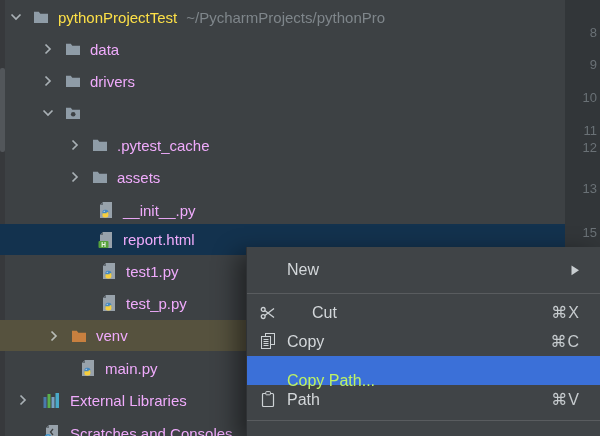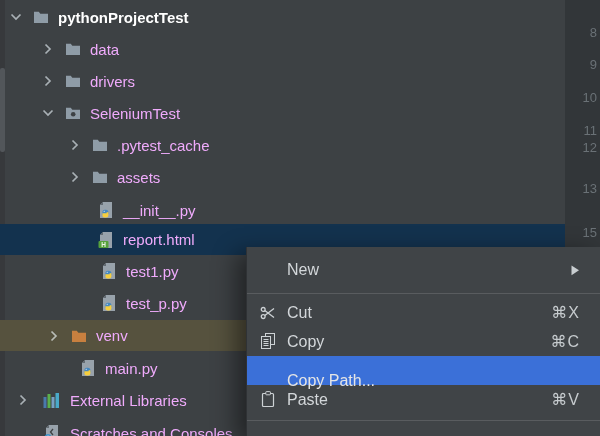--- a/index.html
+++ b/index.html
@@ -18,21 +18,21 @@
     position:absolute;left:0;width:565px;height:30px;
     display:flex;align-items:center;
     color:#ccd2d6;font-size:15px;white-space:nowrap;z-index:1;
     overflow:hidden;
   }
   .row.sel{background:#13324e;height:31px;}
   .row.excluded-row{background:#56523e;height:31px;}
   .chev{width:16px;height:16px;flex:0 0 16px;margin-right:8px;display:flex;align-items:center;justify-content:center;}
   .icw{width:17px;height:17px;flex:0 0 17px;margin-right:9px;display:flex;align-items:center;justify-content:center;}
   .lbl{color:#f0abfc;}
-  .lbl.bold{font-weight:bold;color:#ffffff;}
+  .lbl.bold{font-weight:normal;color:#fde047;}
   .path{color:#7f868b;margin-left:9px;}
   .folder-ic{color:#8f9ca7;}
   .folder-ic.orange{color:#c8803f;}
 
   
   .gutter{position:absolute;left:565px;top:0;width:35px;height:436px;background:#323639;z-index:2;}
   .ln{position:absolute;right:3px;font-size:13px;color:#6a7176;font-family:"Liberation Sans","DejaVu Sans",sans-serif;}
 
   
   .menu{
@@ -40,21 +40,21 @@
     background:#404447;z-index:10;padding-top:3px;box-sizing:border-box;
     border-left:1px solid #2f3235;
     box-shadow:-10px 6px 22px rgba(0,0,0,0.45);
     font-size:16px;color:#d3d7da;
   }
   .mi{height:29px;display:flex;align-items:center;padding:0 20px 0 12px;}
   .mi.tall{height:40px;align-items:center;}
   .mi .micw{width:18px;height:18px;flex:0 0 18px;margin-right:10px;display:flex;align-items:center;justify-content:center;}
   .mi .mlabel{color:#d3d7da;}
   .mi.hl{background:#3b70d8;}
-  .mi.hl .mlabel{color:#e5e5e5;margin-top:21px;}
+  .mi.hl .mlabel{color:#bef264;margin-top:21px;}
   .shortcut{margin-left:auto;color:#c6cbce;letter-spacing:1px;}
   .subarrow{margin-left:auto;display:flex;align-items:center;}
   .sep{height:1px;background:#595c5f;margin:3px 0 4px 0;}
   .sep.b{margin:6px 0 0 0;}
   svg{display:block;}
 </style>
 </head>
 <body>
 
 <div class="screen">
@@ -68,20 +68,21 @@
       <svg width="16" height="16" viewBox="0 0 16 16">
           <path d="M3.5 5.5 L8 10 L12.5 5.5" fill="none" stroke="#a9b0b5" stroke-width="1.7"></path>
         </svg>
     </span>
     <span class="icw folder-ic">
       <svg width="16" height="14" viewBox="0 0 16 14">
           <path d="M1 1.8 h4.8 l1.5 2 H15 V13 H1 Z" fill="currentColor"></path>
         </svg>
     </span>
     <span class="lbl bold">pythonProjectTest</span>
+    <span class="path">~/PycharmProjects/pythonPro</span>
   </div>
 
   <div class="row" style="top:34px;padding-left:40px;">
     <span class="chev">
       <svg width="16" height="16" viewBox="0 0 16 16">
           <path d="M5.5 3.5 L10 8 L5.5 12.5" fill="none" stroke="#a9b0b5" stroke-width="1.7"></path>
         </svg>
     </span>
     <span class="icw folder-ic">
       <svg width="16" height="14" viewBox="0 0 16 14">
@@ -110,21 +111,20 @@
       <svg width="16" height="16" viewBox="0 0 16 16">
           <path d="M3.5 5.5 L8 10 L12.5 5.5" fill="none" stroke="#a9b0b5" stroke-width="1.7"></path>
         </svg>
     </span>
     <span class="icw folder-ic">
       <svg width="16" height="14" viewBox="0 0 16 14">
           <path d="M1 1.8 h4.8 l1.5 2 H15 V13 H1 Z" fill="currentColor"></path>
           <circle cx="8.2" cy="8.2" r="2.3" fill="#3d4144"></circle>
         </svg>
     </span>
-    <span class="lbl">SeleniumTest</span>
   </div>
 
   <div class="row" style="top:130px;padding-left:67px;">
     <span class="chev">
       <svg width="16" height="16" viewBox="0 0 16 16">
           <path d="M5.5 3.5 L10 8 L5.5 12.5" fill="none" stroke="#a9b0b5" stroke-width="1.7"></path>
         </svg>
     </span>
     <span class="icw folder-ic">
       <svg width="16" height="14" viewBox="0 0 16 14">
@@ -274,21 +274,21 @@
       <span class="mlabel">New</span>
       <span class="subarrow">
         <svg width="9" height="11" viewBox="0 0 9 11">
             <path d="M0.5 0.5 L8 5.3 L0.5 10.2 Z" fill="#c9ced1"></path>
           </svg>
       </span>
     </div>
 
     <div class="sep"></div>
 
-    <div class="mi" style="margin-top:2px;">
+    <div class="mi" style="margin-top:2px;gap:25px;">
       <span class="micw">
         <svg width="17" height="16" viewBox="0 0 17 16">
           <circle cx="3.2" cy="4.4" r="1.9" fill="none" stroke="#cdd2d5" stroke-width="1.3"></circle>
           <circle cx="3.2" cy="11.6" r="1.9" fill="none" stroke="#cdd2d5" stroke-width="1.3"></circle>
           <path d="M4.8 5.6 L14 12.6 M4.8 10.4 L14 3.4" fill="none" stroke="#cdd2d5" stroke-width="1.3"></path>
         </svg>
       </span>
       <span class="mlabel">Cut</span>
       <span class="shortcut">⌘X</span>
     </div>
@@ -310,20 +310,20 @@
       <span class="mlabel">Copy Path...</span>
     </div>
 
     <div class="mi">
       <span class="micw">
         <svg width="15" height="17" viewBox="0 0 15 17">
           <rect x="1.5" y="2.5" width="11" height="13" rx="1" fill="none" stroke="#cdd2d5" stroke-width="1.2"></rect>
           <rect x="4.8" y="0.6" width="4.6" height="3.2" rx="0.6" fill="#404447" stroke="#cdd2d5"></rect>
         </svg>
       </span>
-      <span class="mlabel">Paste</span>
+      <span class="mlabel">Path</span>
       <span class="shortcut">⌘V</span>
     </div>
 
     <div class="sep b"></div>
   </div>
 
 </div>
 
 </body></html>

